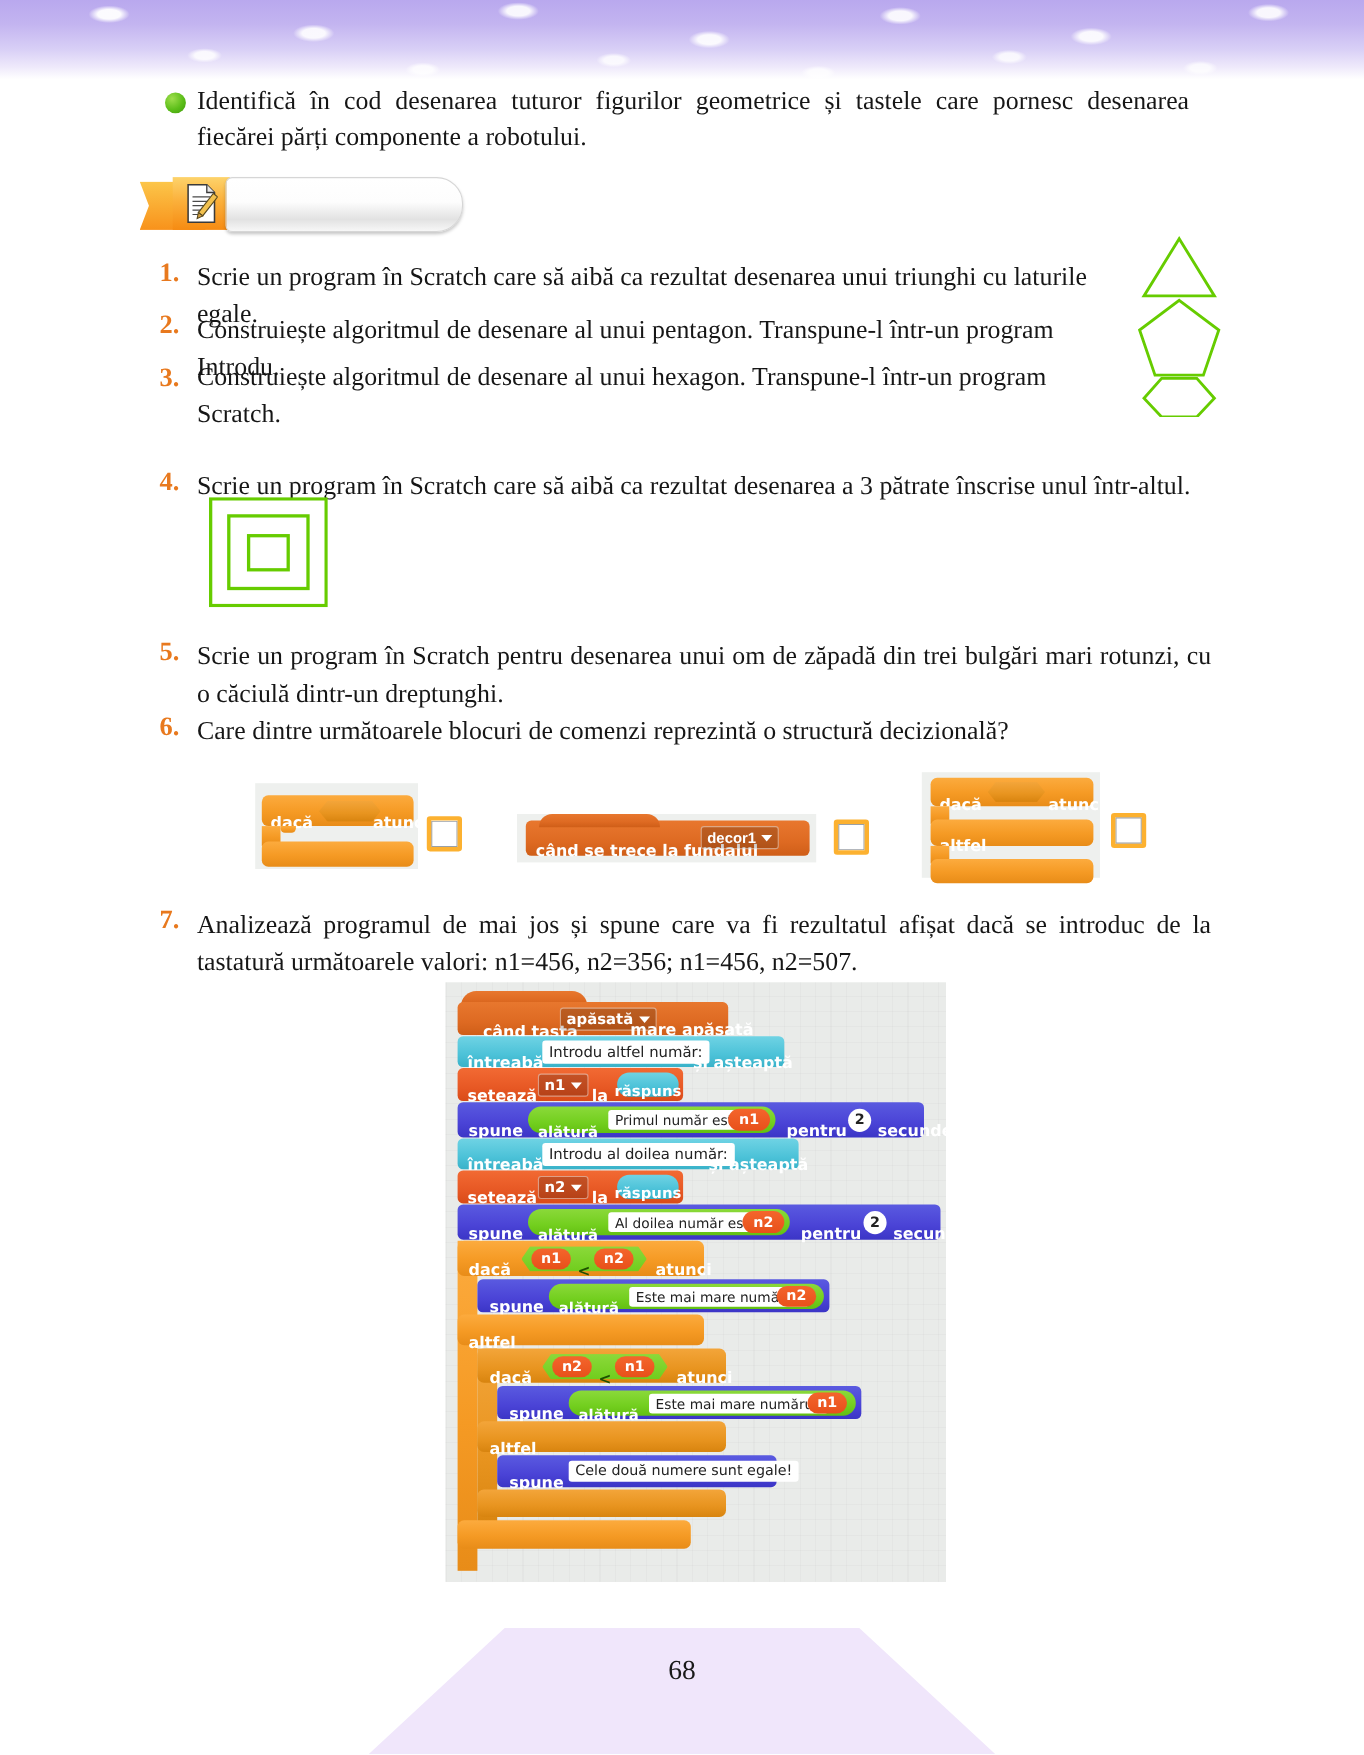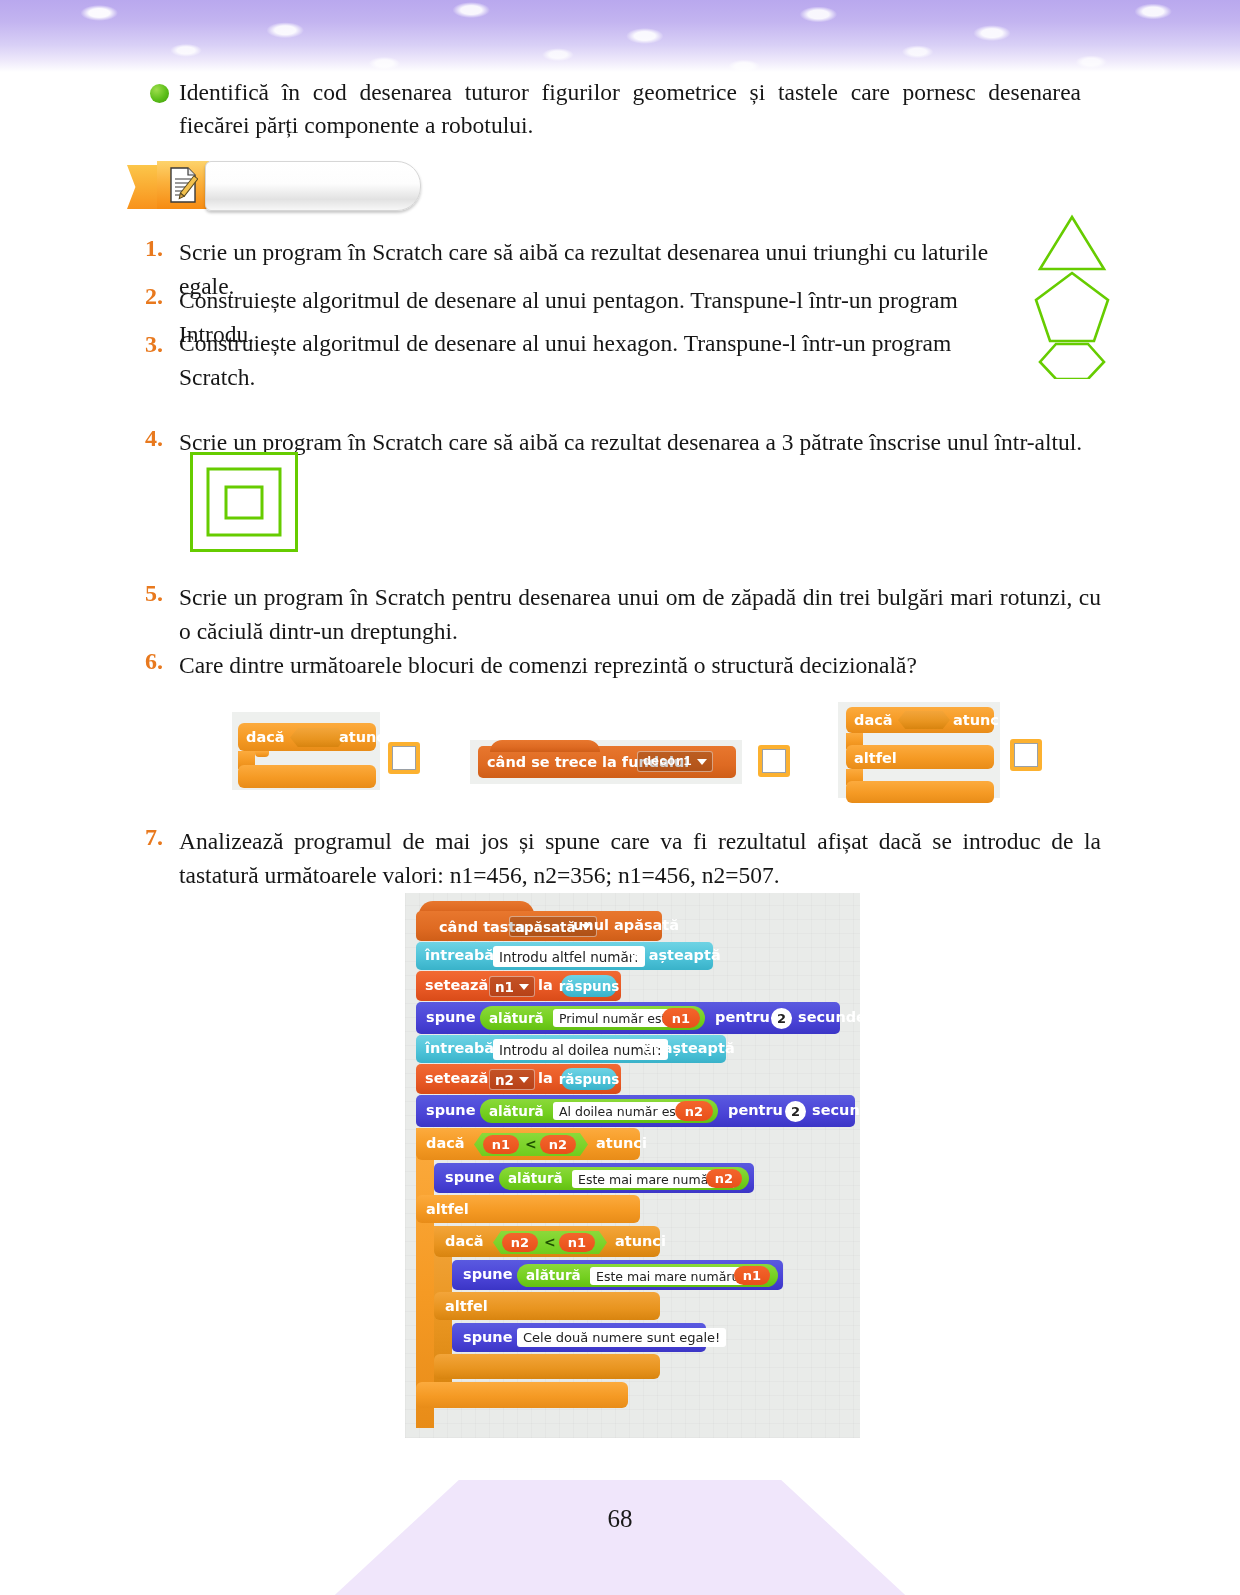--- a/index.html
+++ b/index.html
@@ -85,21 +85,21 @@
   .justify{text-align:justify;}
 
   
   .fig{position:absolute;}
 
   
   .scratch-wrap{position:absolute;}
   .sc-pane{position:absolute;background:#eef0ee;}
   .sc{
     font-family:"DejaVu Sans", sans-serif;font-weight:bold;
-    color:#ffffff;position:absolute;white-space:nowrap;
+    color:#ffffff;position:absolute;white-space:nowrap;margin-top:12px;
   }
   .blk{position:absolute;box-sizing:border-box;}
   .blk-ctrl{background:linear-gradient(to bottom,#fcab3e 0%,#f59a24 55%,#e88c18 100%);}
   .blk-ctrl-d{background:linear-gradient(to bottom,#f3a53a 0%,#e8941f 60%,#d8840f 100%);}
   .blk-event{background:linear-gradient(to bottom,#e8772e 0%,#de6a22 60%,#cf5e18 100%);}
   .blk-sense{background:linear-gradient(to bottom,#6fd3e4 0%,#4cc2d8 60%,#39b2c9 100%);}
   .blk-data{background:linear-gradient(to bottom,#f26a33 0%,#e75824 60%,#d94b18 100%);}
   .blk-look{background:linear-gradient(to bottom,#5a5ae0 0%,#4a43d6 60%,#3b35c6 100%);}
   .blk-oper{background:linear-gradient(to bottom,#8bd93a 0%,#73cf1f 60%,#63c012 100%);}
 
@@ -212,21 +212,21 @@
     <div class="blk blk-ctrl rnd" style="left:6px;top:53px;width:138px;height:23px;"></div>
     <div class="blk blk-ctrl" style="left:23px;top:39px;width:14px;height:6px;border-radius:0 0 4px 4px;"></div>
     <div class="cbox" style="left:156px;top:30px;width:32px;height:32px;"></div>
   </div>
 
   <div class="scratch-wrap" style="left:470px;top:740px;width:340px;height:50px;">
     <div class="sc-pane" style="left:0;top:0;width:272px;height:44px;"></div>
     <div class="blk blk-event" style="left:8px;top:6px;width:258px;height:32px;border-radius:5px;"></div>
     <div class="blk blk-event" style="left:20px;top:0px;width:110px;height:12px;border-radius:55px 55px 0 0;"></div>
     <div class="sc" style="left:17px;top:14px;font-size:14.5px;">când se trece la fundalul</div>
-    <div class="drop-dark" style="position:absolute;left:167px;top:11px;height:21px;font-size:13.5px;font-family:Liberation Mono, monospace;font-weight:bold;">
+    <div class="drop-dark" style="position:absolute;left:167px;top:11px;height:21px;font-size:13.5px;font-family:Liberation Sans, sans-serif;font-weight:bold;">
       <span>decor1</span>
       <span class="caret"></span>
     </div>
     <div class="cbox" style="left:288px;top:5px;width:32px;height:32px;"></div>
   </div>
 
   <div class="scratch-wrap" style="left:838px;top:702px;width:200px;height:100px;">
     <div class="sc-pane" style="left:0;top:0;width:162px;height:96px;"></div>
     <div class="blk blk-ctrl rnd" style="left:8px;top:5px;width:148px;height:26px;"></div>
     <div class="sc" style="left:16px;top:10px;font-size:14.5px;">dacă</div>
@@ -250,21 +250,21 @@
            repeating-linear-gradient(90deg, rgba(0,0,0,.025) 0 1px, transparent 1px 14px),
            #e9ebe9;"></div>
 
     <div class="blk blk-event" style="left:14px;top:8px;width:115px;height:14px;border-radius:58px 58px 0 0;"></div>
     <div class="blk blk-event" style="left:11px;top:18px;width:246px;height:30px;border-radius:5px;"></div>
     <div class="sc flexc" style="left:34px;top:24px;height:19px;font-size:14.5px;gap:6px;">când tasta</div>
     <div class="drop-dark" style="position:absolute;left:104px;top:23px;height:21px;font-size:13.5px;font-family:'DejaVu Sans',sans-serif;font-weight:bold;">
       <span>apăsată</span>
       <span class="caret"></span>
     </div>
-    <div class="sc" style="left:168px;top:24px;font-size:14.5px;">unul apăsată</div>
+    <div class="sc" style="left:168px;top:24px;font-size:14.5px;">mare apăsată</div>
 
     <div class="blk blk-sense" style="left:11px;top:49px;width:297px;height:28px;border-radius:5px;"></div>
     <div class="sc" style="left:20px;top:54px;font-size:14.5px;">întreabă</div>
     <div class="inp-white" style="position:absolute;left:88px;top:53px;height:21px;font-size:13.5px;font-family:'DejaVu Sans',sans-serif;">Introdu altfel număr:</div>
     <div class="sc" style="left:225px;top:54px;font-size:14.5px;">și așteaptă</div>
 
     <div class="blk blk-data" style="left:11px;top:78px;width:205px;height:30px;border-radius:5px;"></div>
     <div class="sc" style="left:20px;top:84px;font-size:14.5px;">setează</div>
     <div class="drop-dark" style="position:absolute;left:84px;top:83px;height:21px;font-size:13.5px;font-family:'DejaVu Sans',sans-serif;font-weight:bold;">
       <span>n1</span>

